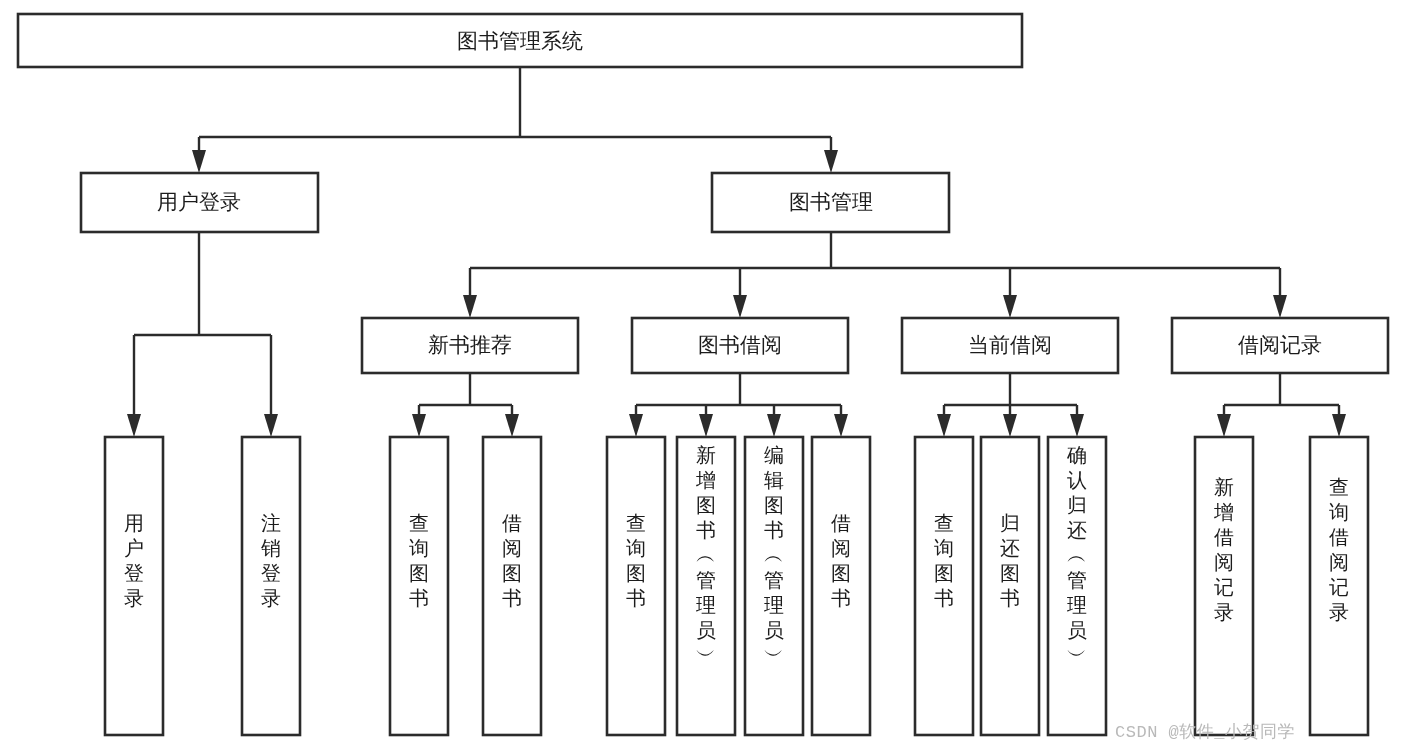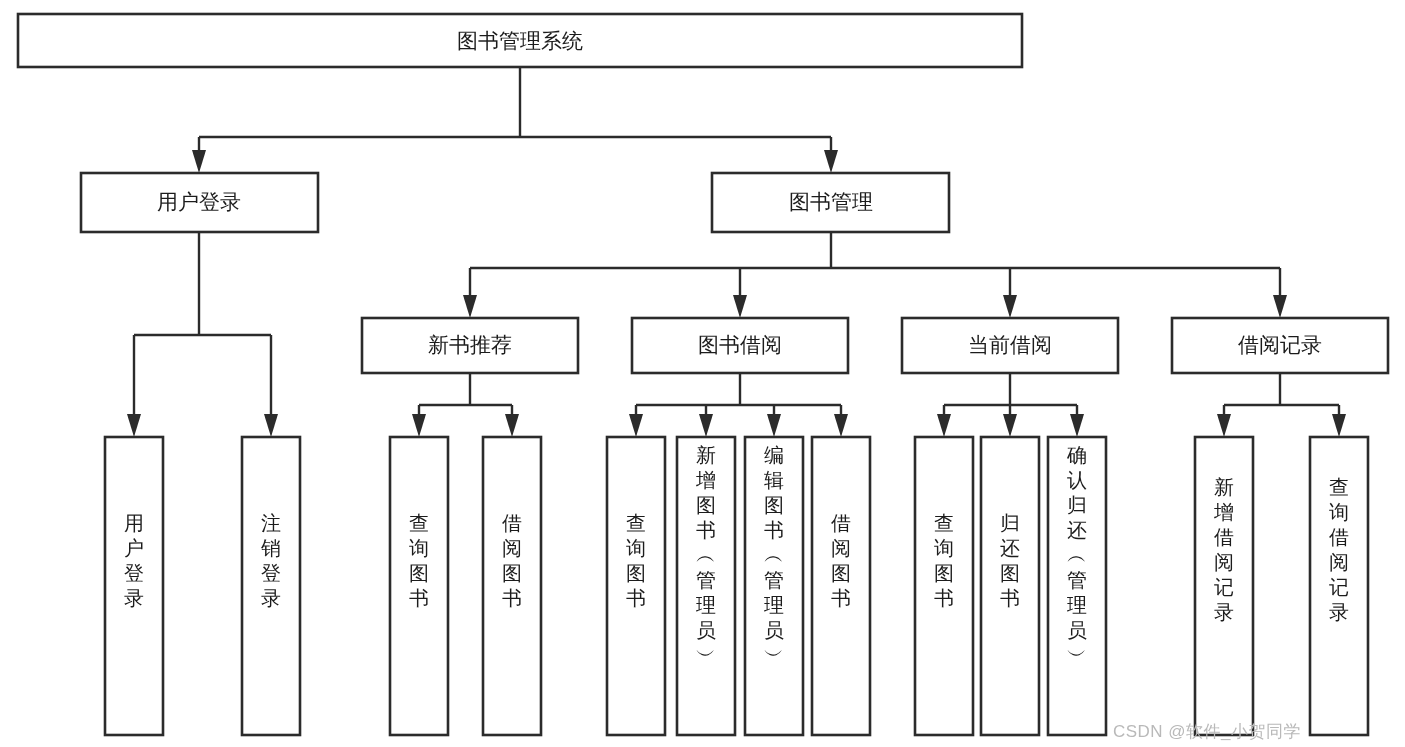--- a/index.html
+++ b/index.html
@@ -49,23 +49,23 @@
     dominant-baseline: middle;
   }
   .node-label-v {
     font-family: "DejaVu Sans", "Liberation Sans", sans-serif;
     font-size: 20px;
     fill: #1c1c1c;
     text-anchor: middle;
   }
   .watermark-text {
     position: absolute;
-    right: 2px;
+    right: 8px;
     bottom: 4px;
-    font-family: Liberation Sans, sans-serif;
+    font-family: Liberation Mono, monospace;
     font-size: 17px;
     color: #b9b9b9;
     letter-spacing: 0.5px;
     white-space: nowrap;
     pointer-events: none;
   }
 </style>
 </head>
 <body>
 

